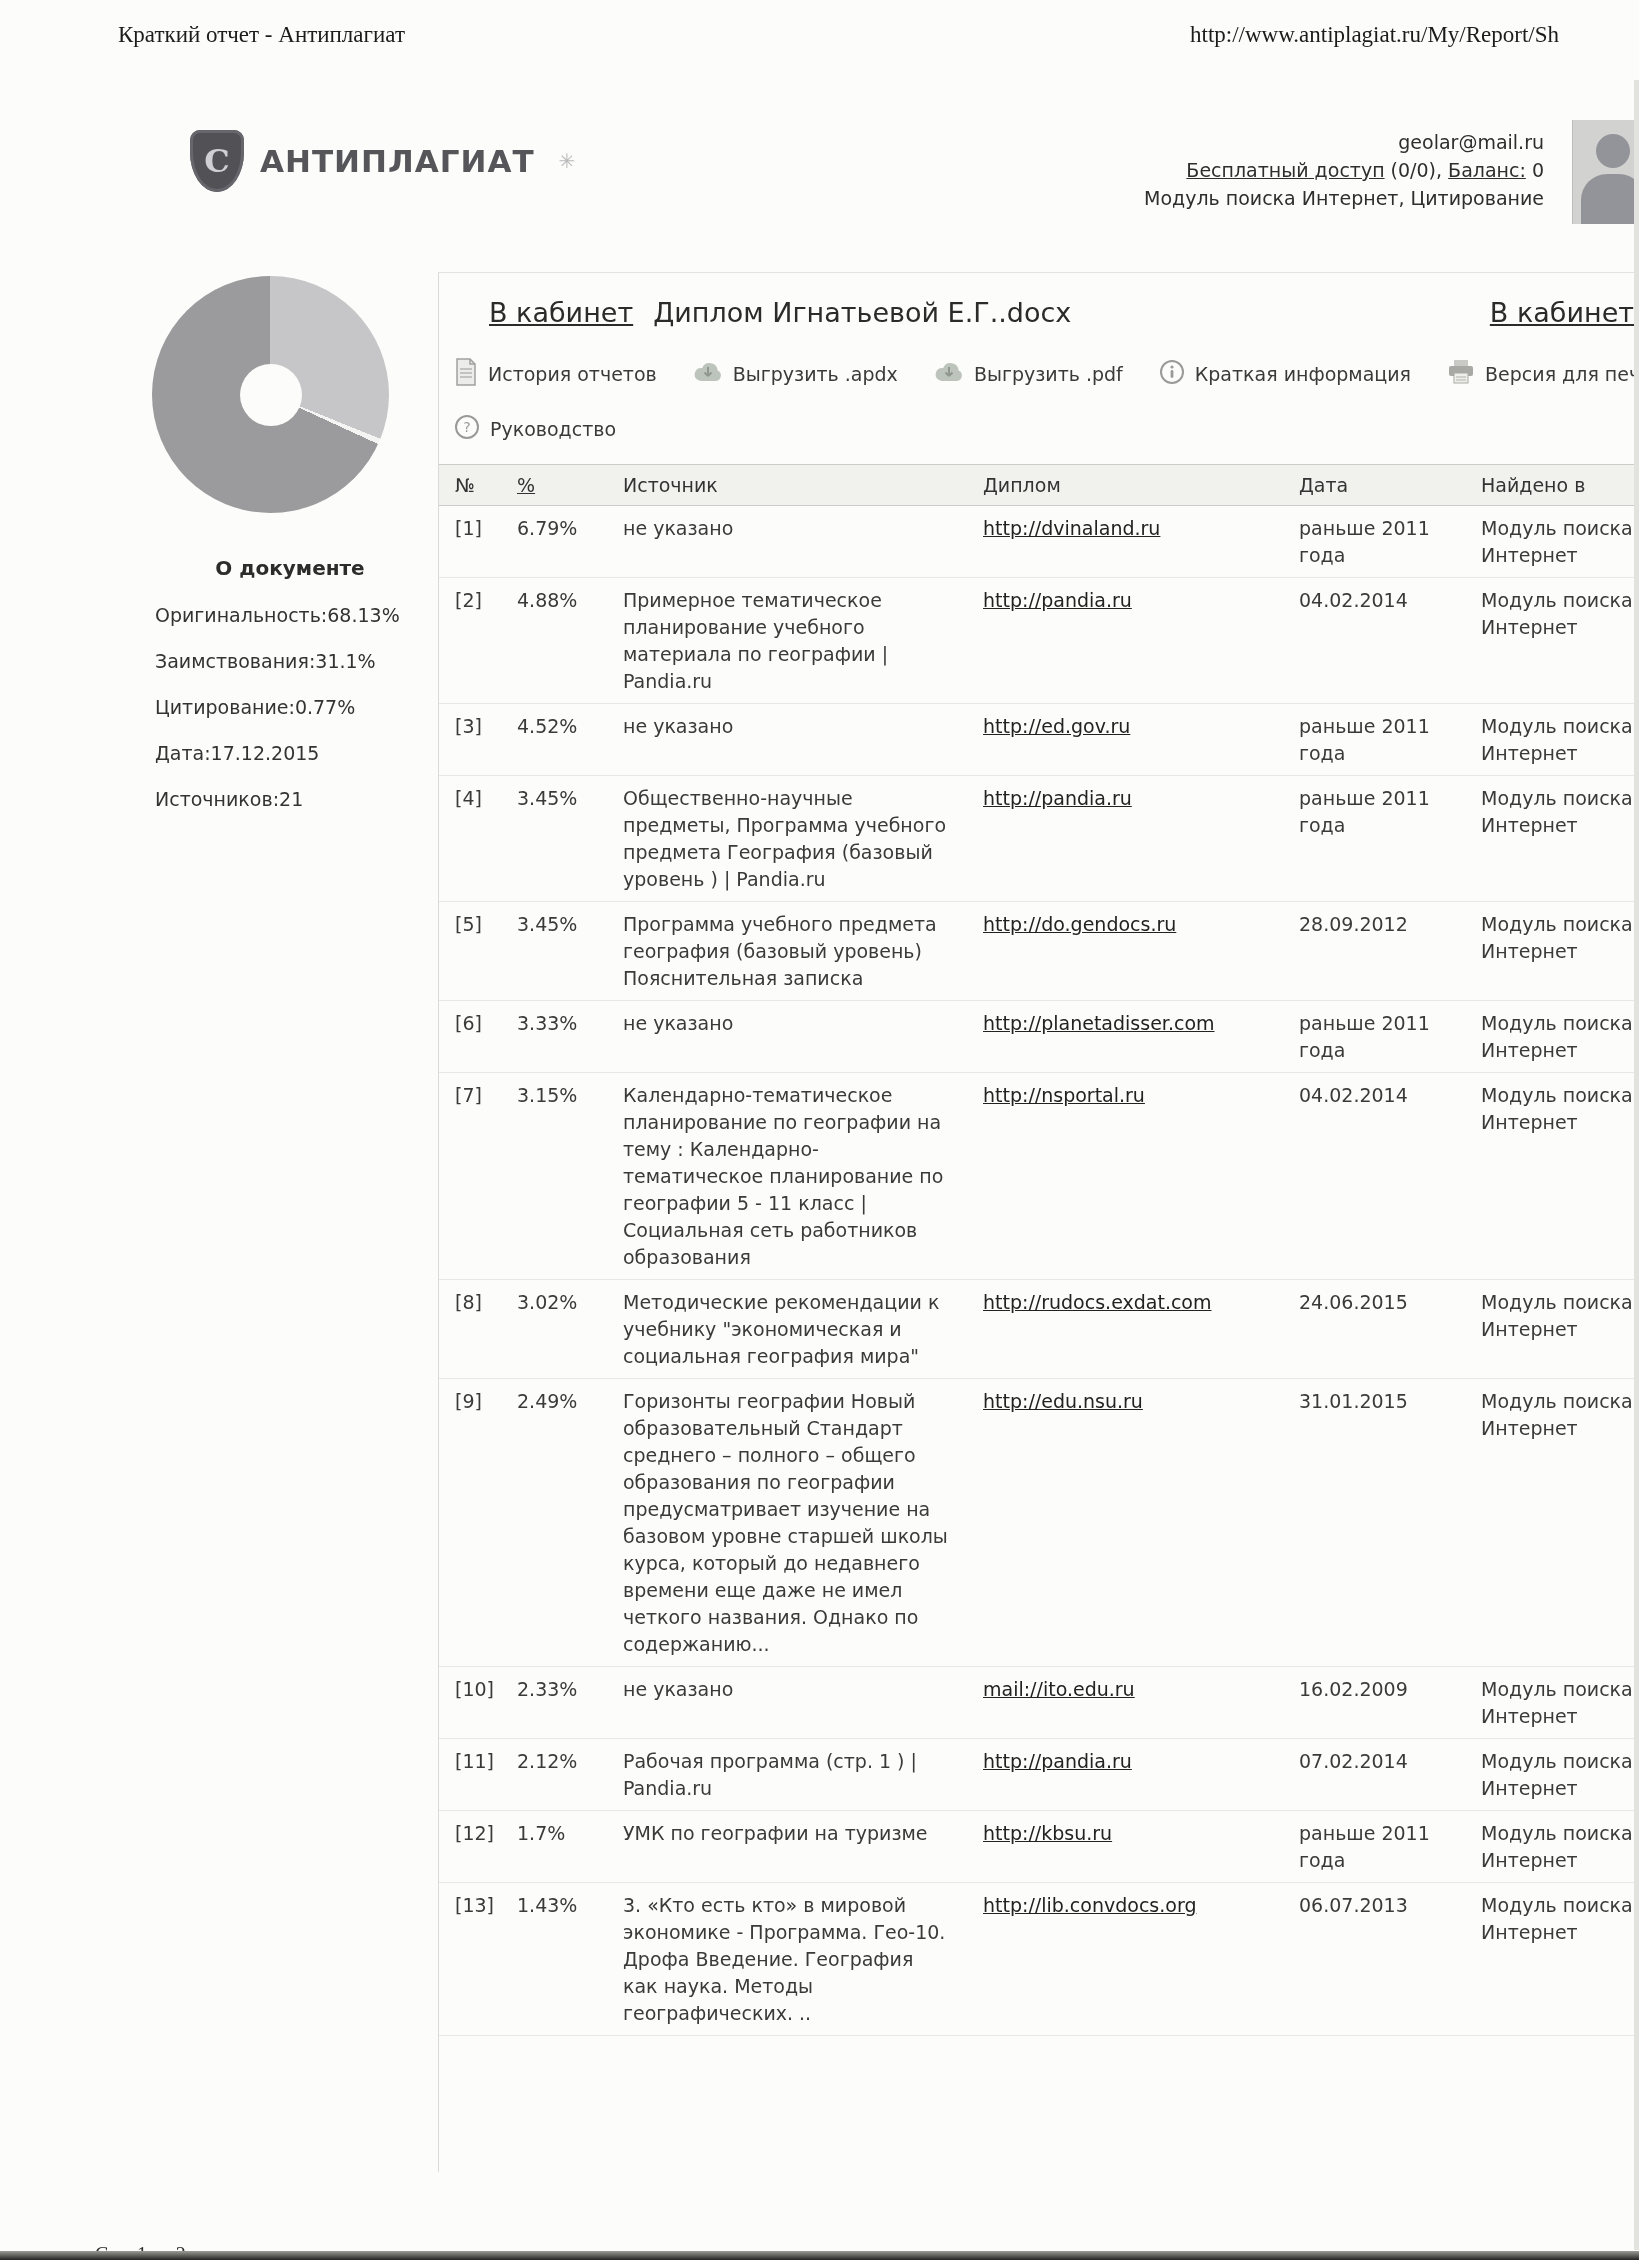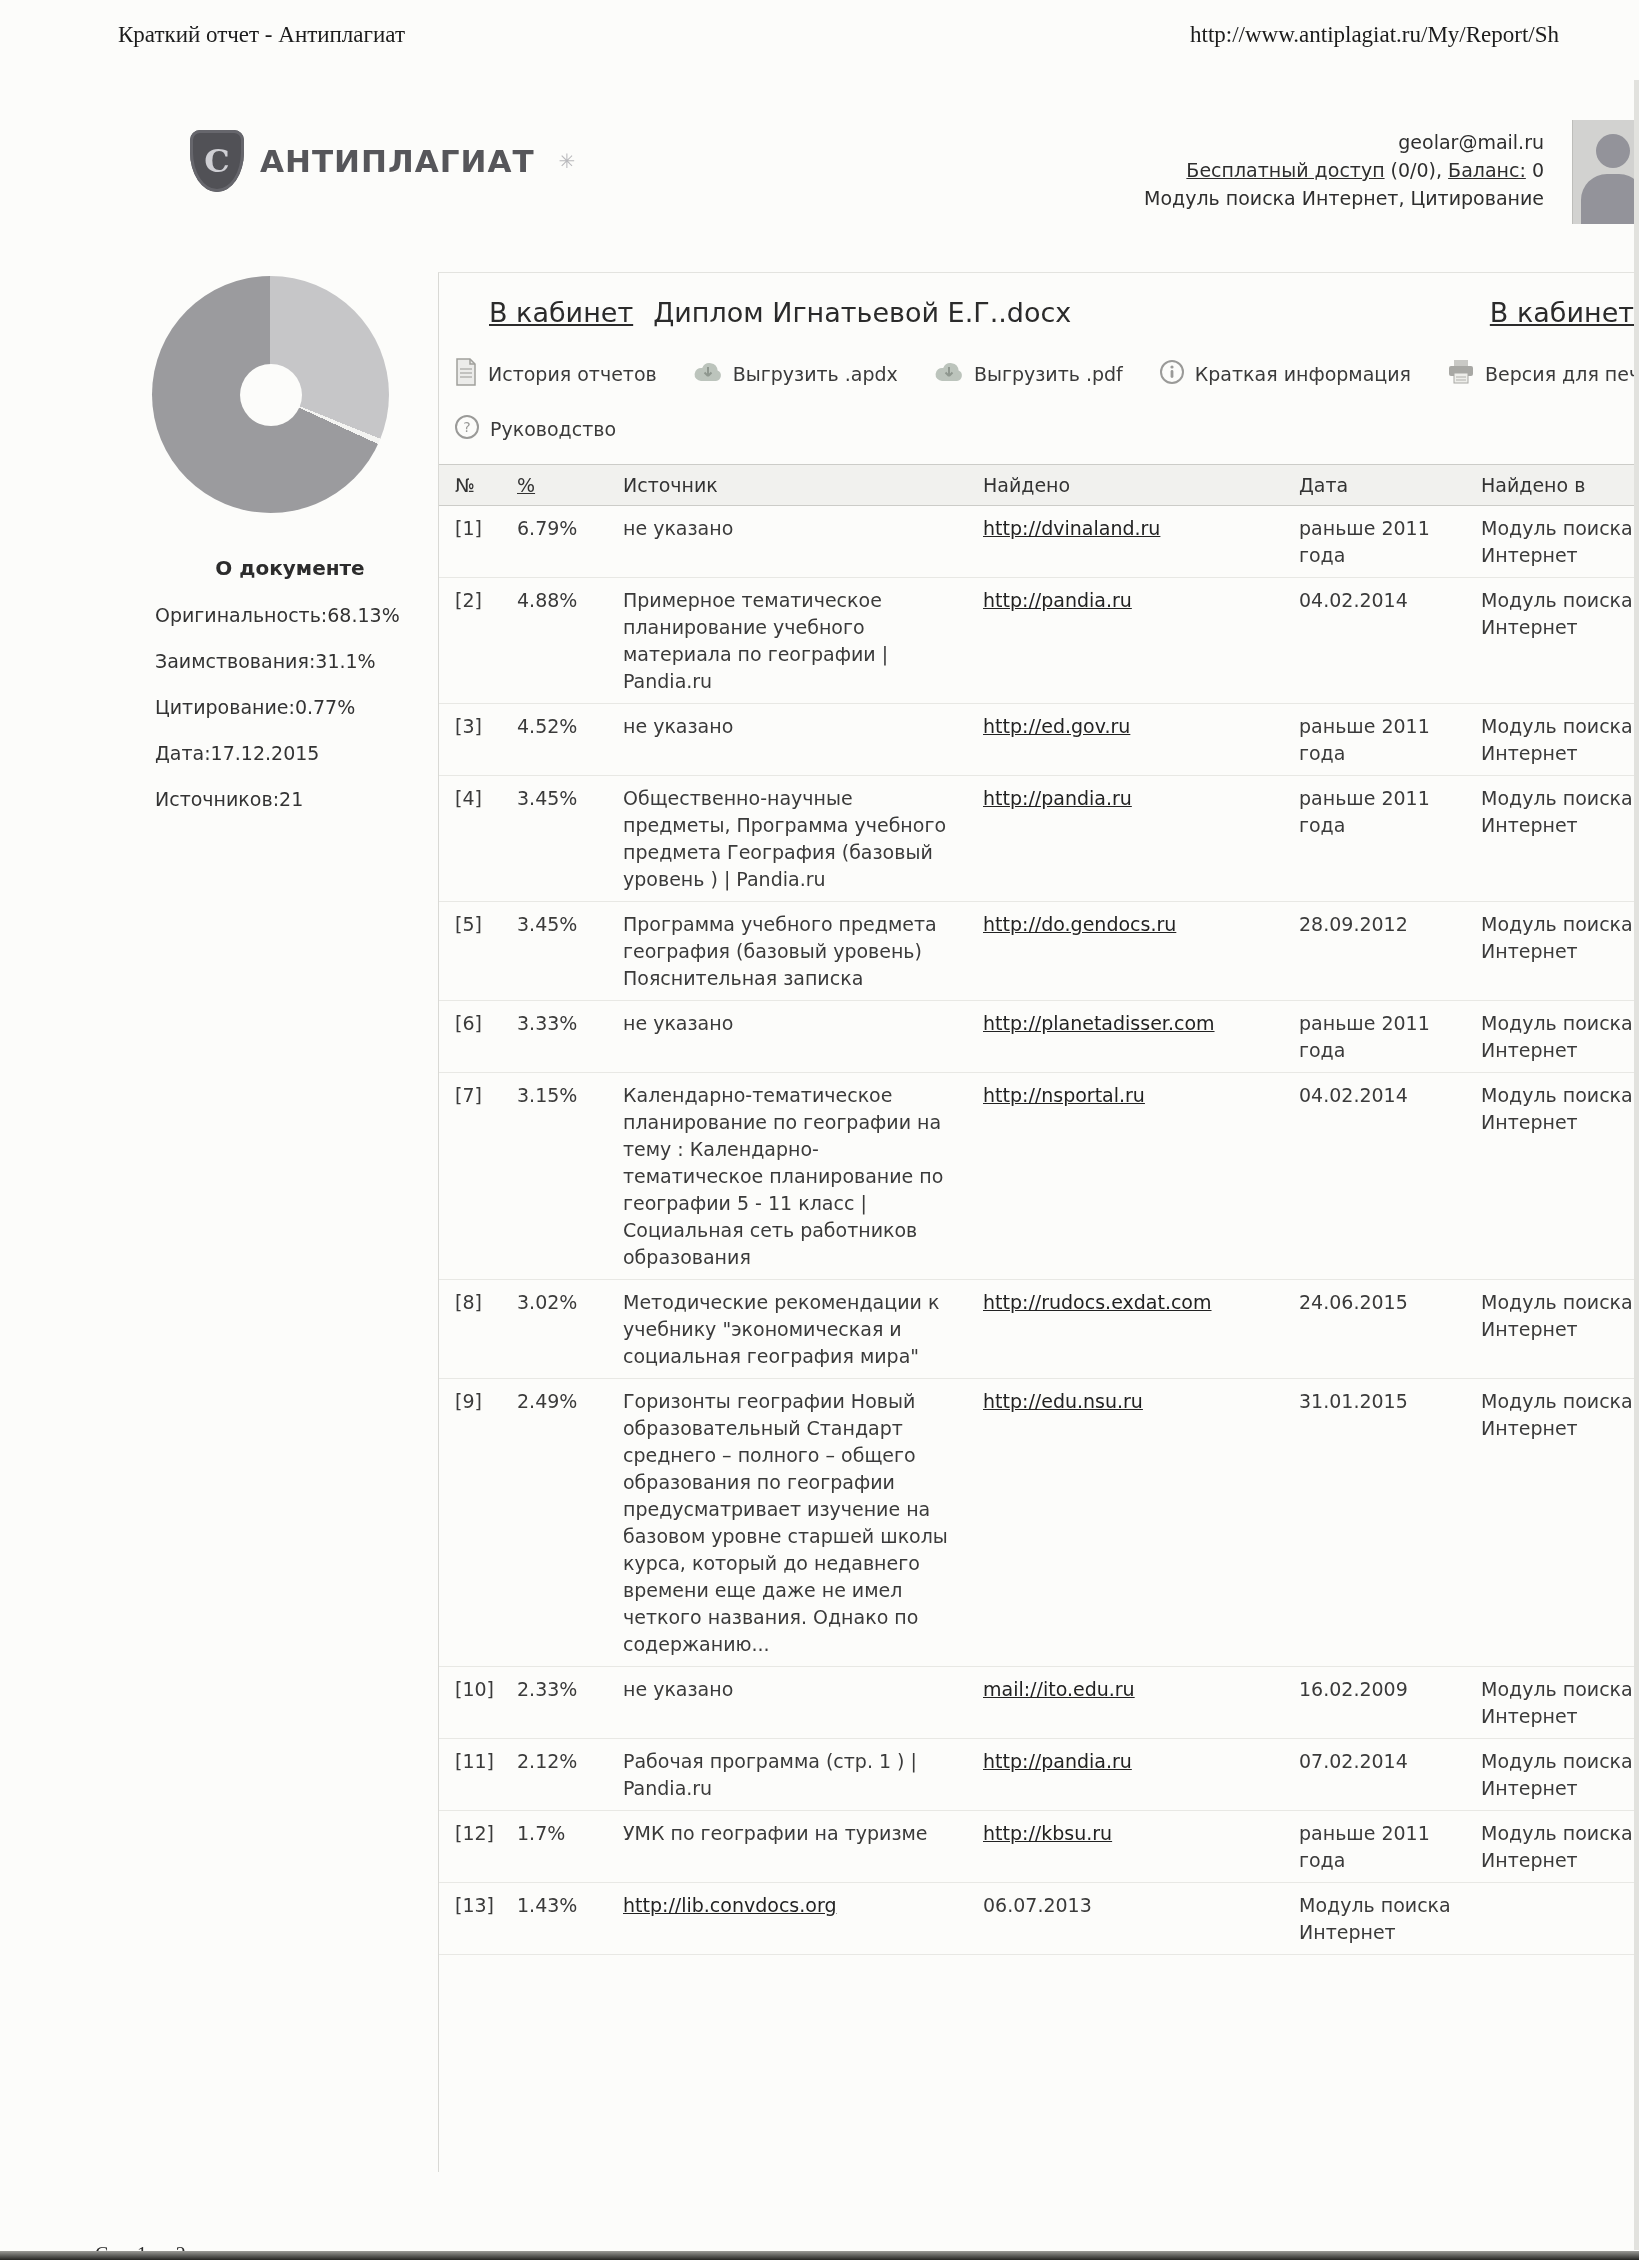--- a/index.html
+++ b/index.html
@@ -191,21 +191,21 @@
           </svg></span>
       <span>Руководство</span>
     </a>
   </div>
 
   <div class="table">
     <div class="grid-cols thead">
       <span>№</span>
       <span class="u">%</span>
       <span>Источник</span>
-      <span>Найдено</span>
+      <span>Диплом</span>
       <span>Дата</span>
       <span>Найдено в</span>
     </div>
     <div>
         <div class="grid-cols trow">
     <div class="c num">[1]</div>
     <div class="c pct">6.79%</div>
     <div class="c src">не указано</div>
     <div>
             <a class="c link">http://dvinaland.ru</a>
@@ -319,20 +319,21 @@
     <div class="c src">УМК по географии на туризме</div>
     <div>
             <a class="c link">http://kbsu.ru</a>
           </div>
     <div class="c date">раньше 2011 года</div>
     <div class="c found">Модуль поиска Интернет</div>
   </div>
         <div class="grid-cols trow">
     <div class="c num">[13]</div>
     <div class="c pct">1.43%</div>
+    <div class="c src">3. «Кто есть кто» в мировой экономике - Программа. Гео-10. Дрофа Введение. География как наука. Методы географических. ..</div>
     <div>
             <a class="c link">http://lib.convdocs.org</a>
           </div>
     <div class="c date">06.07.2013</div>
     <div class="c found">Модуль поиска Интернет</div>
   </div>
       </div>
   </div>
 
 </div>

